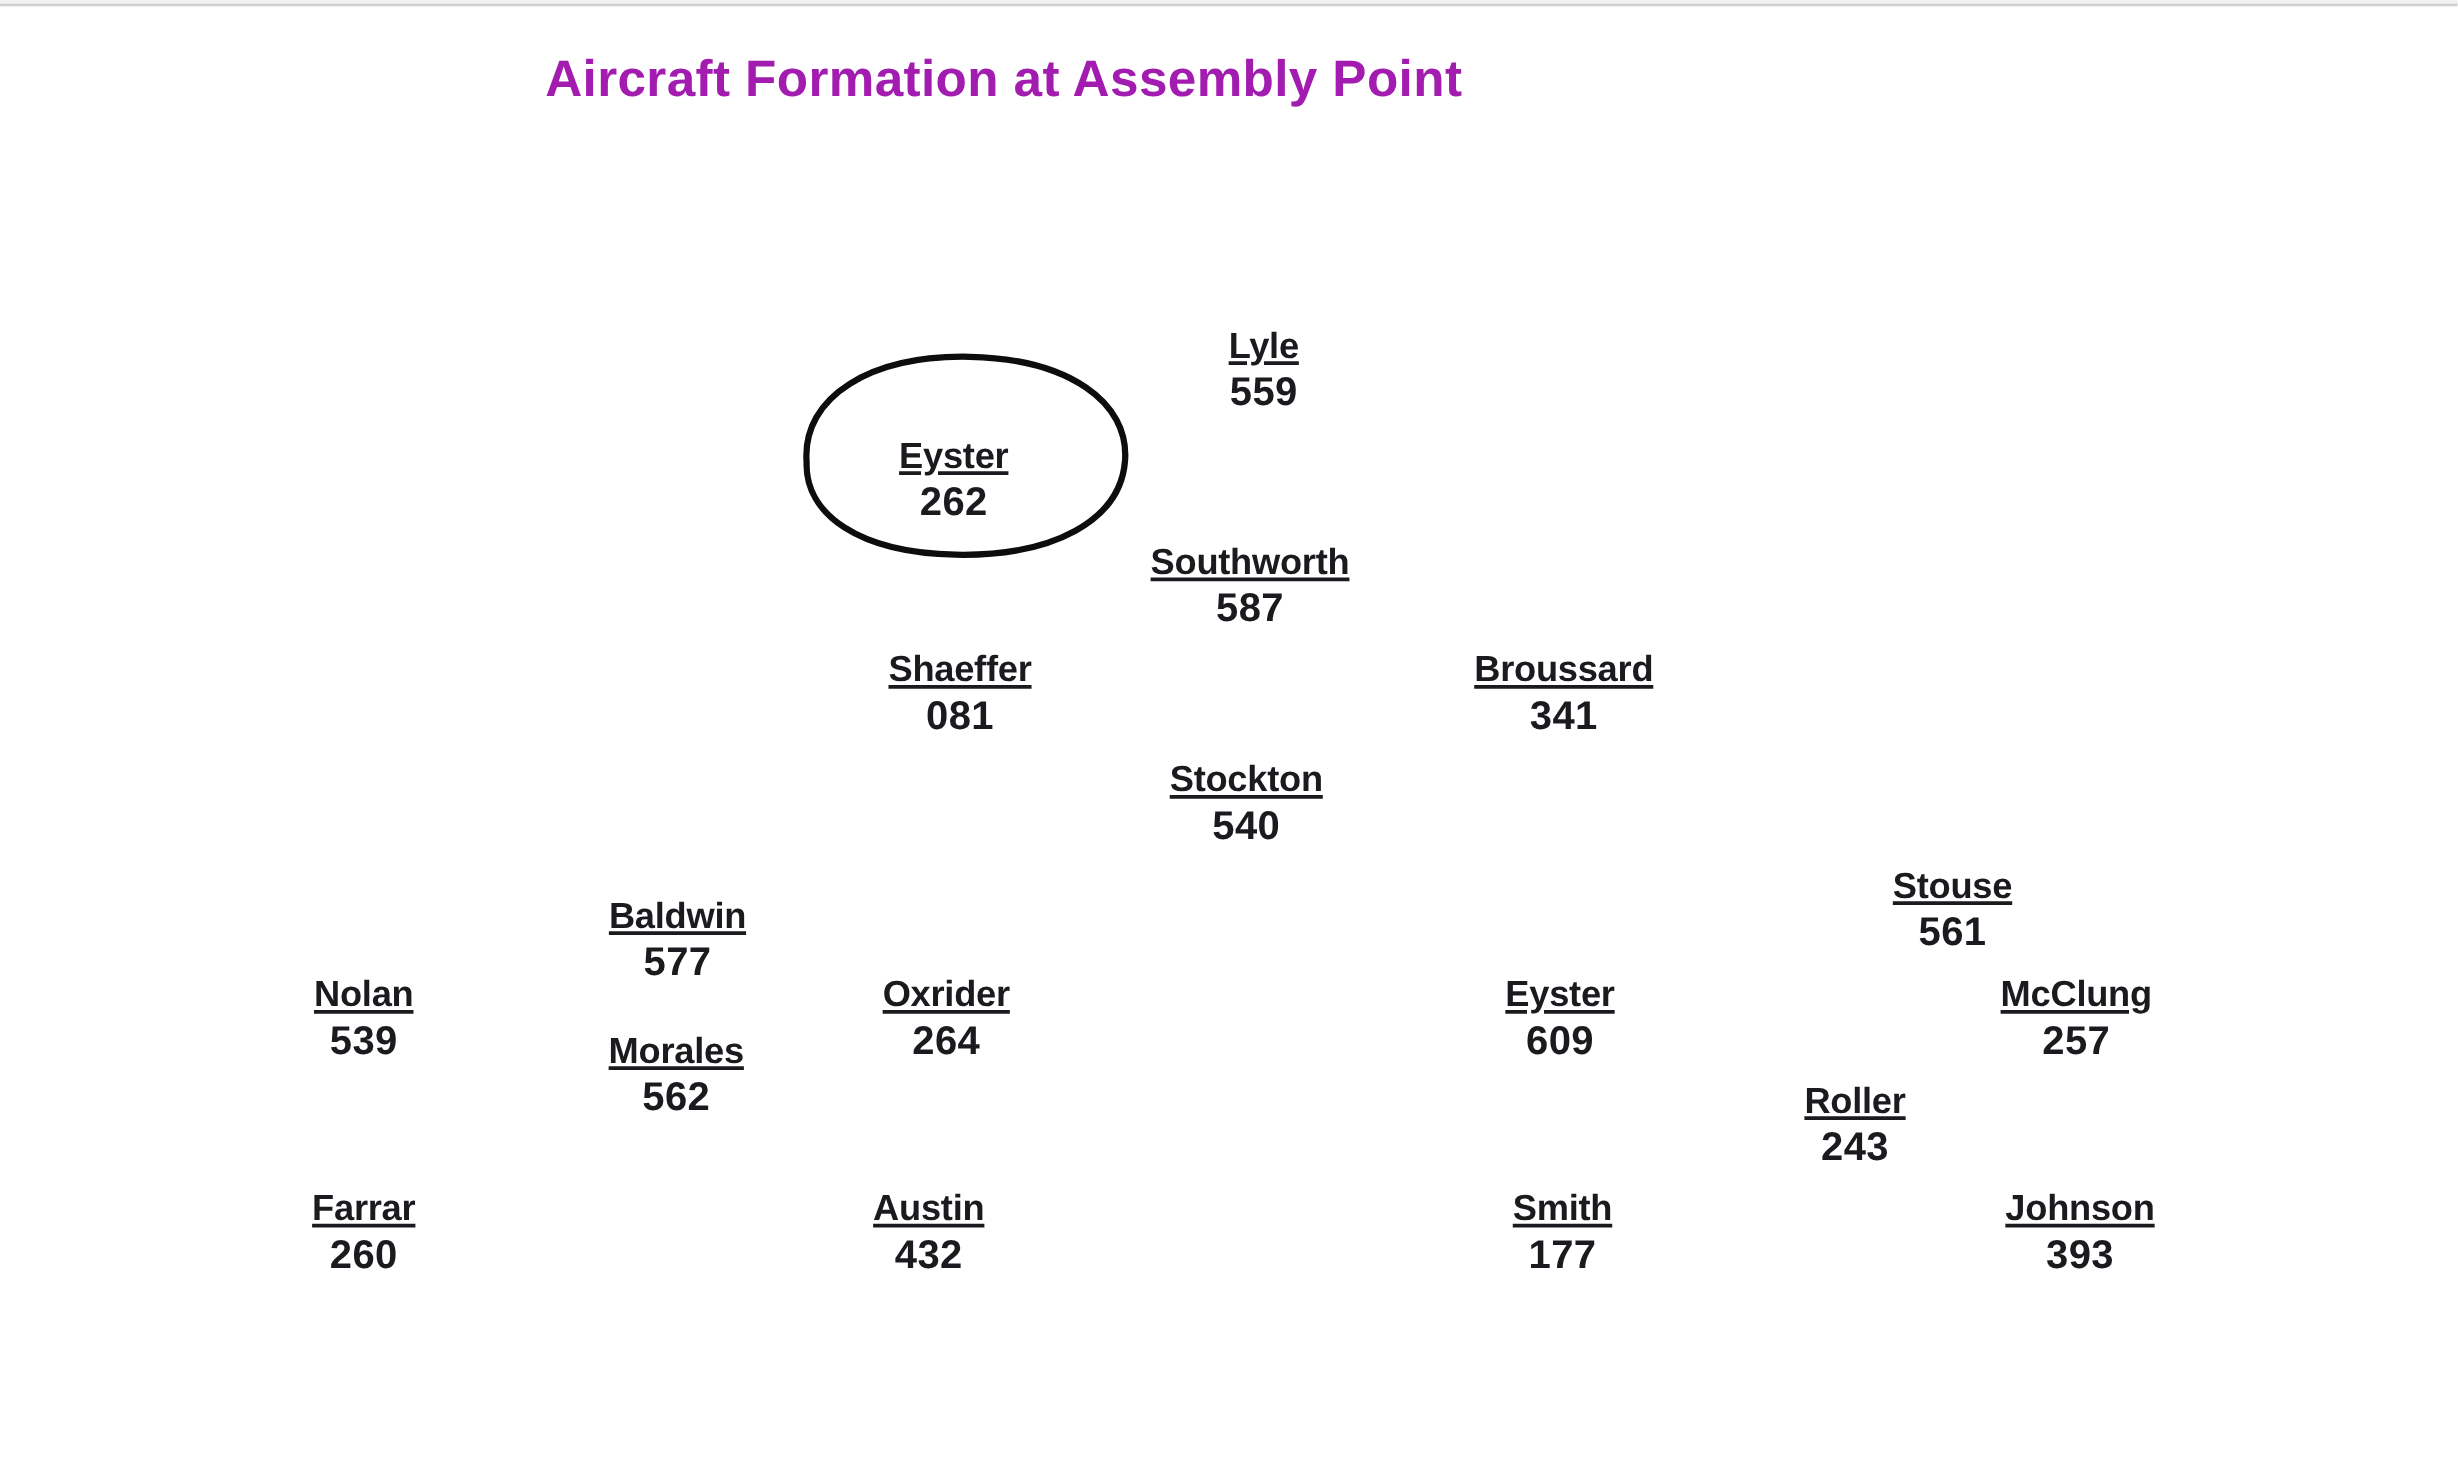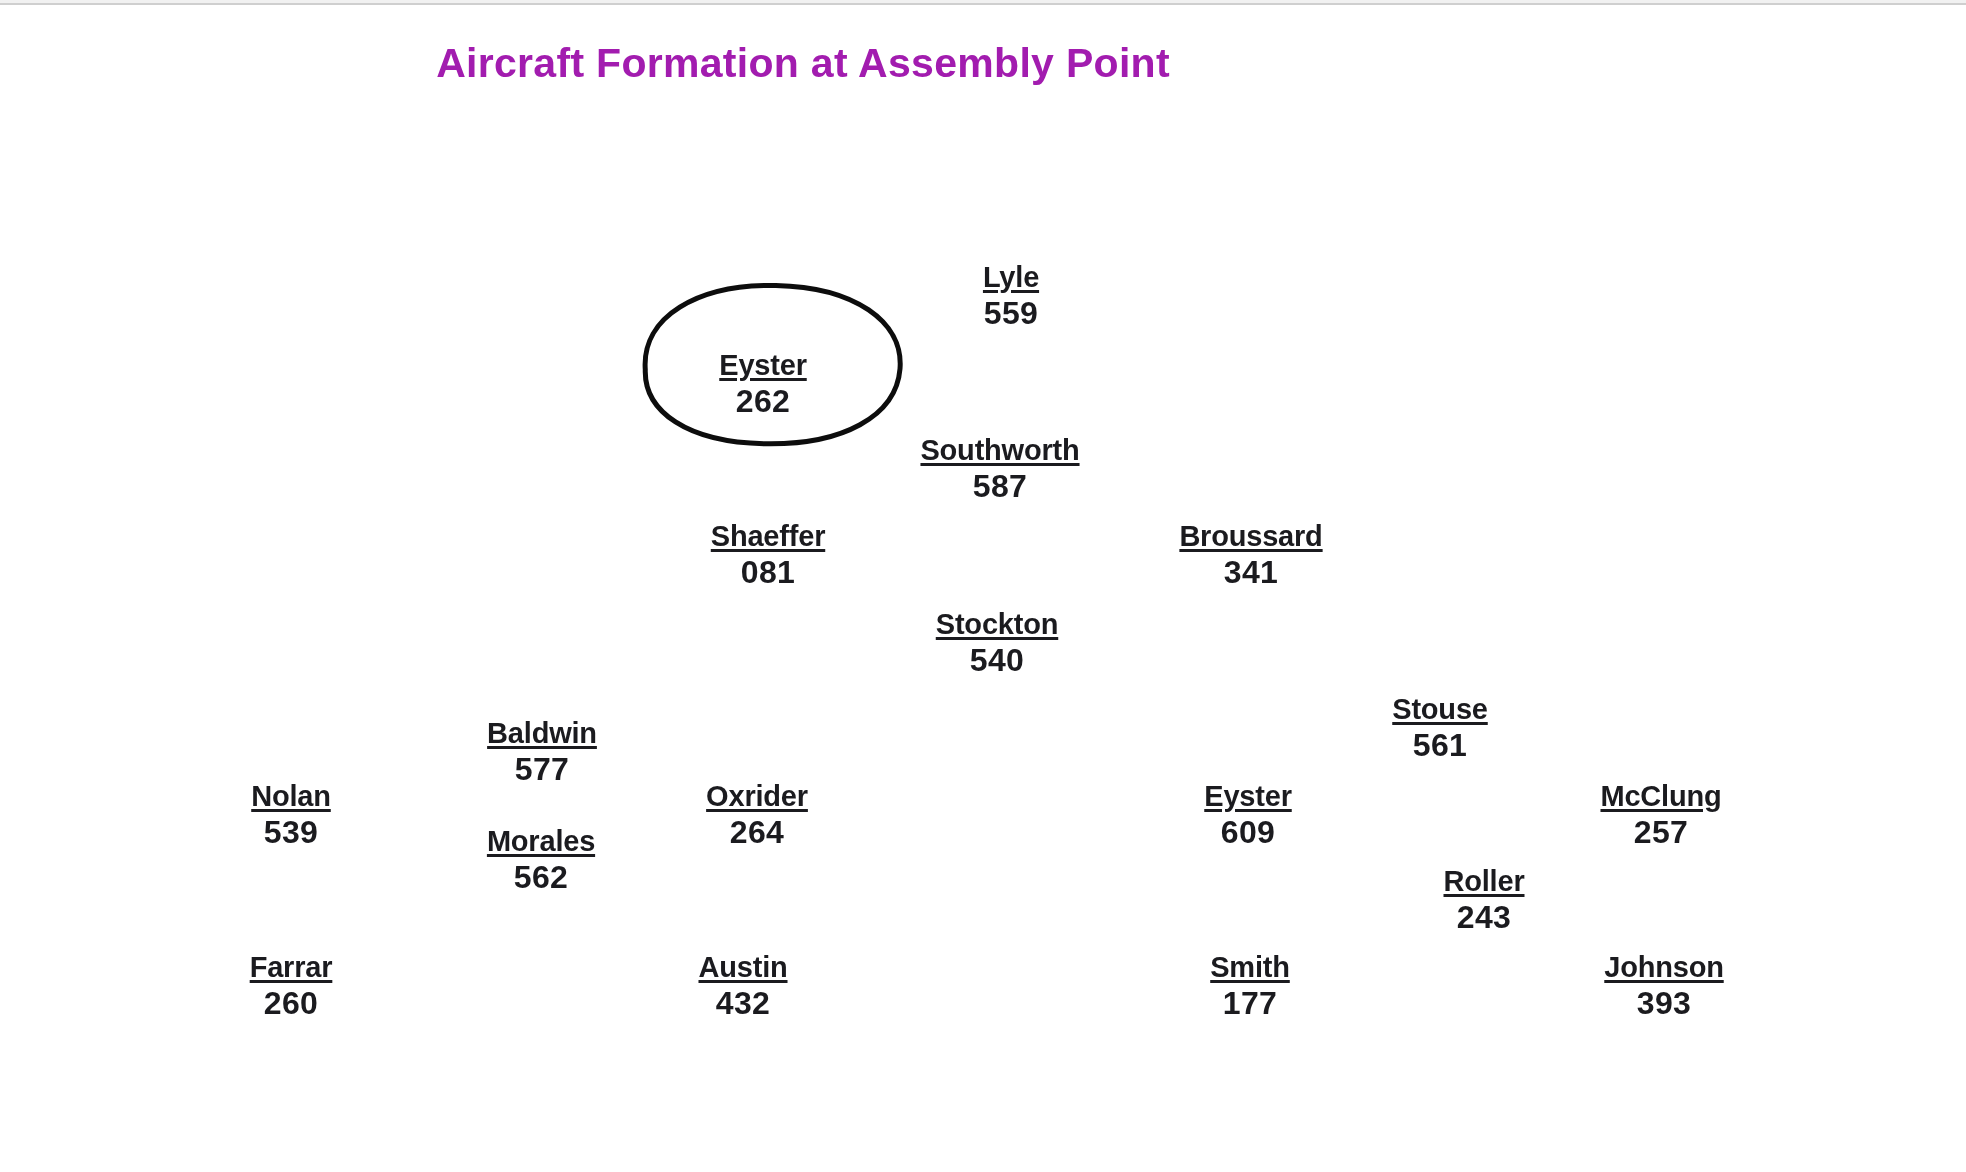--- a/index.html
+++ b/index.html
@@ -101,21 +101,21 @@
 
   <div class="canvas" id="node-canvas">
 
   <div class="node" style="left: 1011px; top: 262px;"><span class="name">Lyle</span><span class="num">559</span></div>
       <div class="node" style="left: 763px; top: 350px;"><span class="name">Eyster</span><span class="num">262</span></div>
       <div class="node" style="left: 1000px; top: 435px;"><span class="name">Southworth</span><span class="num">587</span></div>
       <div class="node" style="left: 768px; top: 521px;"><span class="name">Shaeffer</span><span class="num">081</span></div>
       <div class="node" style="left: 1251px; top: 521px;"><span class="name">Broussard</span><span class="num">341</span></div>
       <div class="node" style="left: 997px; top: 609px;"><span class="name">Stockton</span><span class="num">540</span></div>
       <div class="node" style="left: 542px; top: 694px; margin-top: 24px;"><span class="name">Baldwin</span><span class="num">577</span></div>
-      <div class="node" style="left: 1440px; top: 694px;"><span class="name">Stouse</span><span class="num">561</span></div>
+      <div class="node" style="left: 1562px; top: 694px;"><span class="name">Stouse</span><span class="num">561</span></div>
       <div class="node" style="left: 291px; top: 781px;"><span class="name">Nolan</span><span class="num">539</span></div>
       <div class="node" style="left: 757px; top: 781px;"><span class="name">Oxrider</span><span class="num">264</span></div>
       <div class="node" style="left: 1248px; top: 781px;"><span class="name">Eyster</span><span class="num">609</span></div>
       <div class="node" style="left: 1661px; top: 781px;"><span class="name">McClung</span><span class="num">257</span></div>
       <div class="node" style="left: 541px; top: 826px;"><span class="name">Morales</span><span class="num">562</span></div>
       <div class="node" style="left: 1484px; top: 866px;"><span class="name">Roller</span><span class="num">243</span></div>
       <div class="node" style="left: 291px; top: 952px;"><span class="name">Farrar</span><span class="num">260</span></div>
       <div class="node" style="left: 743px; top: 952px;"><span class="name">Austin</span><span class="num">432</span></div>
       <div class="node" style="left: 1250px; top: 952px;"><span class="name">Smith</span><span class="num">177</span></div>
       <div class="node" style="left: 1664px; top: 952px;"><span class="name">Johnson</span><span class="num">393</span></div>

